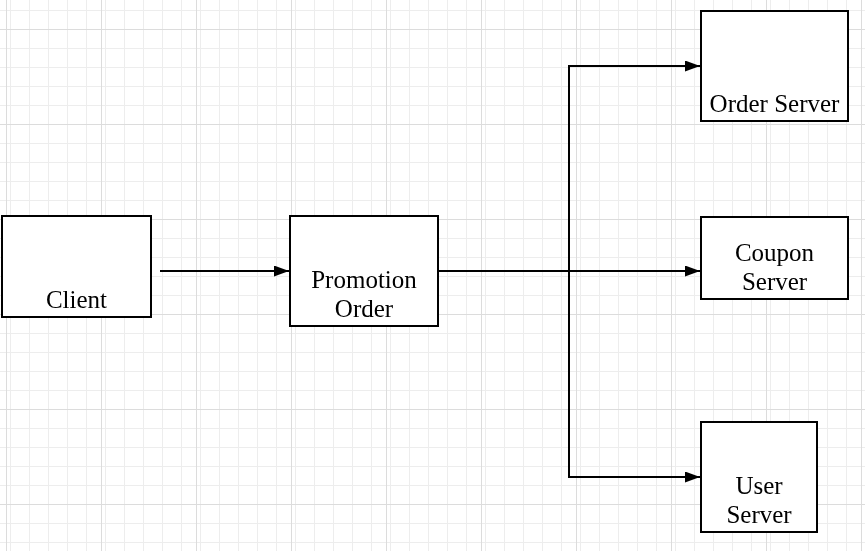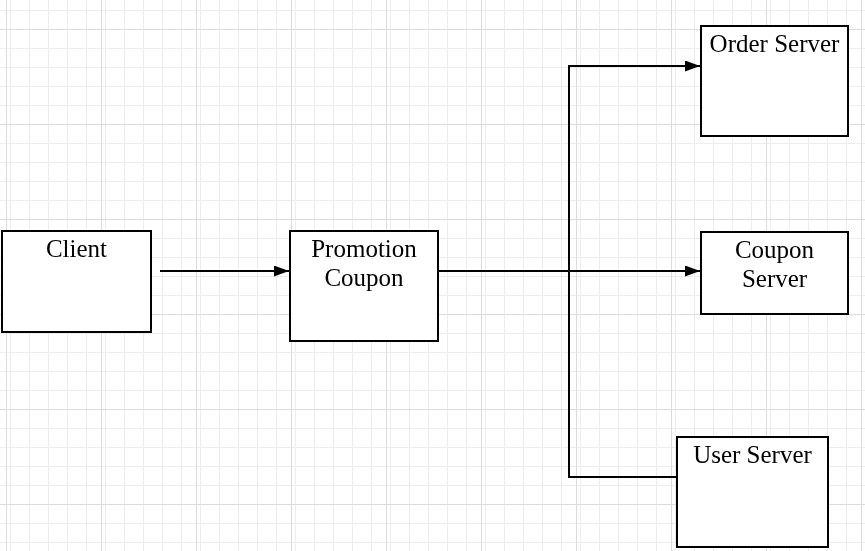--- a/index.html
+++ b/index.html
@@ -33,34 +33,33 @@
     stroke: #000000;
     stroke-width: 2;
     fill: none;
   }
   .node {
     position: absolute;
     box-sizing: border-box;
     background: #ffffff;
     border: 2px solid #000000;
     display: flex;
-    align-items: flex-start;
+    align-items: flex-end;
     justify-content: center;
     text-align: center;
     font-size: 25px;
     line-height: 29px;
     color: #000000;
     padding: 2px;
-    margin-top: 15px;
   }
   #node-client            { left: 1px;   top: 215px; width: 151px; height: 103px; }
   #node-promotion-server  { left: 289px; top: 215px; width: 150px; height: 112px; }
   #node-order-server      { left: 700px; top: 10px;  width: 149px; height: 112px; }
   #node-coupon-server     { left: 700px; top: 216px; width: 149px; height: 84px; }
-  #node-user-server       { left: 676px; top: 421px; width: 153px; height: 112px; }
+  #node-user-server       { left: 700px; top: 421px; width: 118px; height: 112px; }
 </style>
 </head>
 <body>
 
 <div class="canvas">
 
   <svg class="edge-layer" viewBox="0 0 865 551" xmlns="http://www.w3.org/2000/svg">
     <defs>
       <marker id="arrowhead" markerUnits="userSpaceOnUse" markerWidth="16" markerHeight="12" refX="15" refY="5.5" orient="auto">
         <path d="M0,0 L15,5.5 L0,11 Z" fill="#000000"></path>
@@ -70,21 +69,21 @@
     <path class="edge" d="M439 271 H700" marker-end="url(#arrowhead)"></path>
     <path class="edge" d="M569 271 V66 H700" marker-end="url(#arrowhead)"></path>
     <path class="edge" d="M569 271 V477 H700" marker-end="url(#arrowhead)"></path>
   </svg>
 
   <div class="node" id="node-client">
     <span>Client</span>
   </div>
 
   <div class="node" id="node-promotion-server">
-    <span>Promotion Coupon</span>
+    <span>Promotion Order</span>
   </div>
 
   <div class="node" id="node-order-server">
     <span>Order Server</span>
   </div>
 
   <div class="node" id="node-coupon-server">
     <span>Coupon Server</span>
   </div>
 

